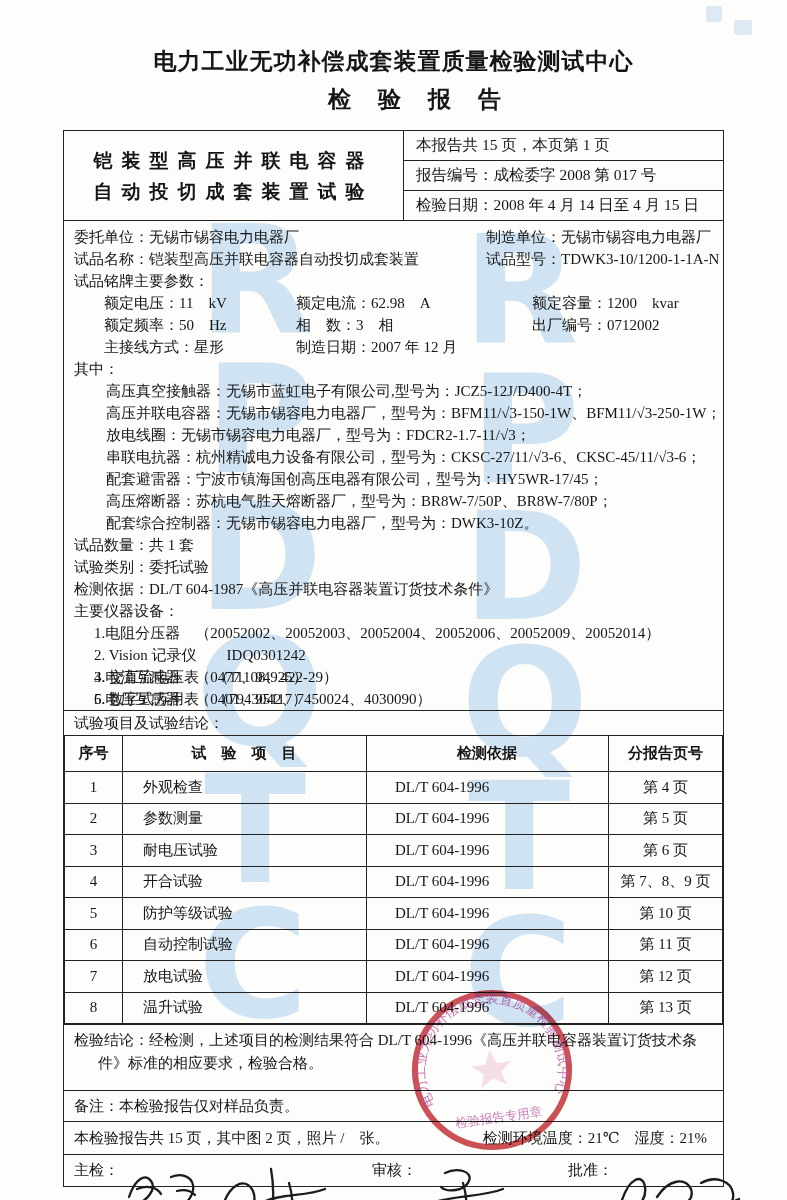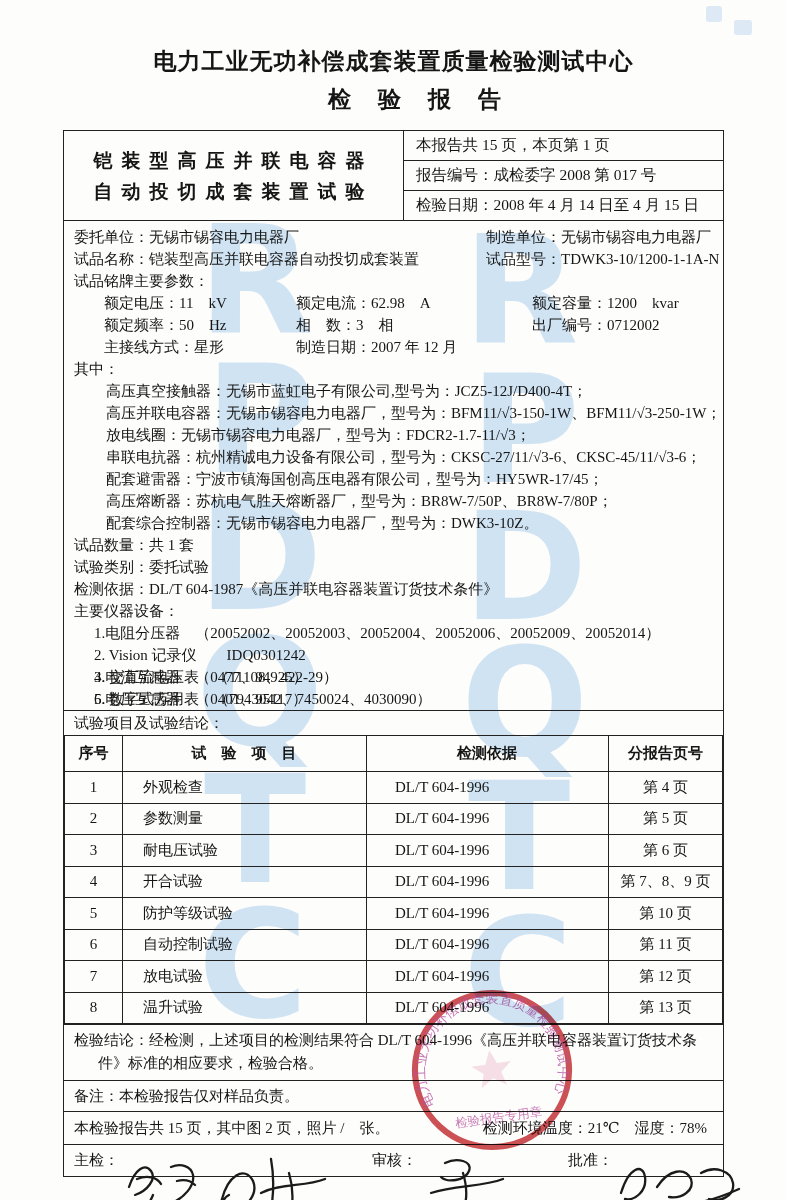--- a/index.html
+++ b/index.html
@@ -55,21 +55,21 @@
   .test-table tr.hd td{height:33px;text-align:center;font-weight:bold;}
   .test-table tr.dr td{height:28.5px;}
   .col-no{width:55px;text-align:center;}
   .col-item{width:242px;padding-left:20px;}
   .col-basis{width:240px;padding-left:28px;}
   .col-page{text-align:center;}
   
   .concl{border-top:1.4px solid #222;height:55px;font-size:15px;}
   .concl .l1{padding:6px 4px 0 10px;white-space:nowrap;}
   .concl .l2{padding:4px 0 0 34px;}
-  .remark{border-top:1.4px solid #222;height:30px;line-height:30px;font-size:15px;padding-left:10px;}
+  .remark{border-top:1.4px solid #222;height:30px;line-height:30px;font-size:15px;padding-left:10px;margin-top:10px;}
   .foot{border-top:1.4px solid #222;height:32px;line-height:32px;font-size:15px;
         padding-left:10px;display:flex;gap:28px;}
   .foot .temp{margin-left:auto;padding-right:16px;}
   .signrow{border-top:1.4px solid #222;height:31px;font-size:15px;display:flex;
            align-items:flex-start;line-height:31px;}
   .signrow .lbl{flex:none;padding-left:10px;}
   .sig{flex:none;overflow:visible;margin-top:6px;}
   .sig path{fill:none;stroke:#1b1b1b;stroke-width:2.3;stroke-linecap:round;stroke-linejoin:round;}
   
   .stamp{position:absolute;left:397px;top:975px;z-index:3;
@@ -231,21 +231,21 @@
 
     <div class="concl">
       <div class="l1">检验结论：经检测，上述项目的检测结果符合 DL/T 604-1996《高压并联电容器装置订货技术条</div>
       <div class="l2">件》标准的相应要求，检验合格。</div>
     </div>
 
     <div class="remark">备注：本检验报告仅对样品负责。</div>
 
     <div class="foot">
       <span>本检验报告共 15 页，其中图 2 页，照片 /　张。</span>
-      <span class="temp">检测环境温度：21℃　湿度：78%</span>
+      <span class="temp">检测环境温度：21℃　湿度：21%</span>
     </div>
 
     <div class="signrow">
       <span class="lbl">主检：</span>
       <svg class="sig" width="90" height="70" viewBox="0 0 90 70">
         <path d="M10,36 C16,18 26,12 32,20 C38,28 28,40 16,44 M18,28 C28,24 38,26 42,33 M34,44 C30,54 24,60 18,63"></path>
         <path d="M52,16 C62,12 72,15 74,24 C76,35 64,48 52,52 M58,30 C66,28 72,30 76,34"></path>
       </svg>
       <svg class="sig" width="135" height="92" viewBox="0 0 135 92">
         <path d="M12,52 C18,24 36,14 44,30 C50,44 34,62 20,60 C12,58 12,48 20,44"></path>

